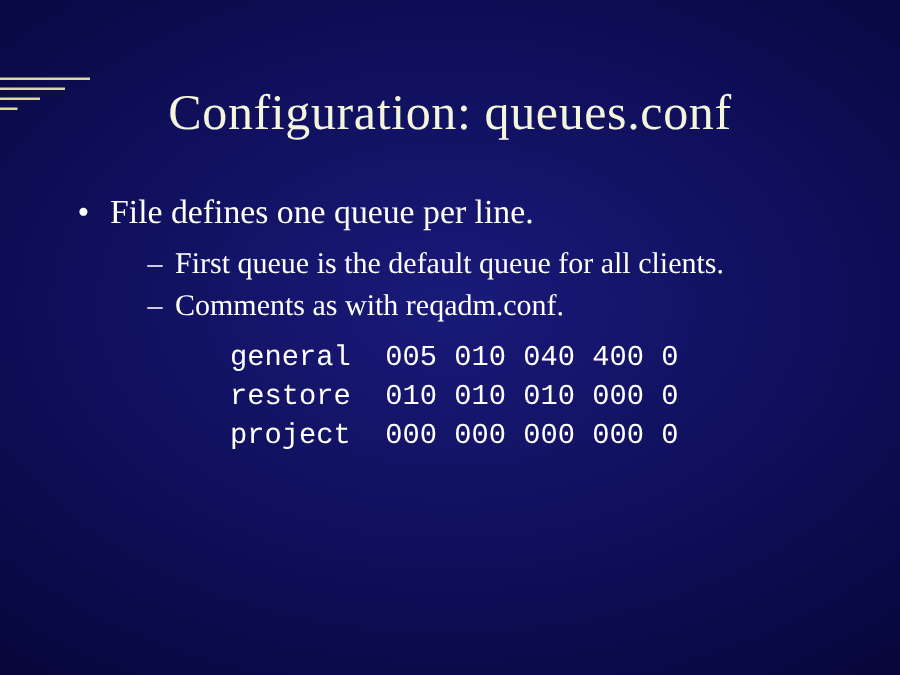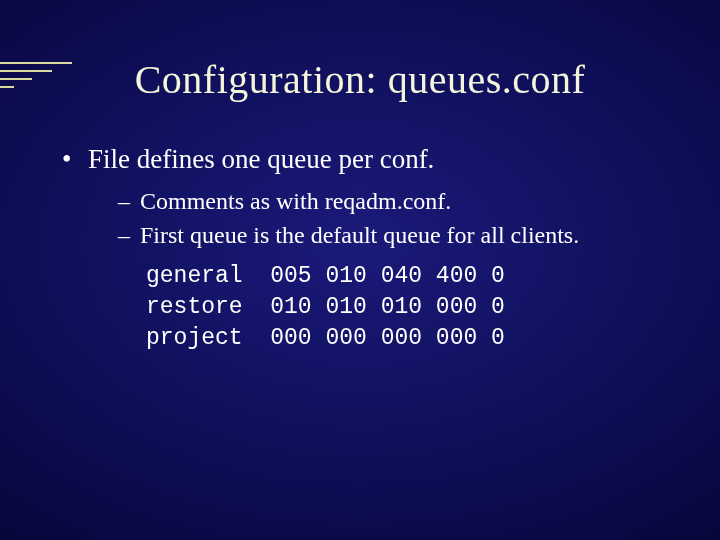--- a/index.html
+++ b/index.html
@@ -36,21 +36,21 @@
   }
   .accent-lines .l1 { width: 72px; }
   .accent-lines .l2 { width: 52px; }
   .accent-lines .l3 { width: 32px; }
   .accent-lines .l4 { width: 14px; }
   .title {
     font-size: 40px;
     font-weight: 400;
     color: #f5f5dc;
     text-align: center;
-    margin: 6px 0 38px 0;
+    margin: 16px 0 38px 0;
     letter-spacing: 0.5px;
   }
   ul.top {
     list-style: none;
     margin: 0 0 0 12px;
     padding: 0;
     font-size: 27px;
     line-height: 1.35;
   }
   ul.top > li {
@@ -79,47 +79,47 @@
   ul.sub > li::before {
     content: "–";
     position: absolute;
     left: 0;
     top: 0;
   }
   .code-block {
     font-family: "Courier New", Courier, monospace;
     font-size: 23px;
     line-height: 1.35;
-    margin: 10px 0 0 58px;
+    margin: 10px 0 0 96px;
     white-space: pre;
   }
 </style>
 </head>
 <body>
 
 <div class="slide">
 
   <div class="accent-lines">
     <div class="line l1"></div>
     <div class="line l2"></div>
     <div class="line l3"></div>
     <div class="line l4"></div>
   </div>
 
   <h1 class="title">Configuration: queues.conf</h1>
 
   <ul class="top">
     <li>
-      <span>File defines one queue per conf.</span>
+      <span>File defines one queue per line.</span>
       <ul class="sub">
         <li>
-          <span>Comments as with reqadm.conf.</span>
+          <span>First queue is the default queue for all clients.</span>
         </li>
         <li>
-          <span>First queue is the default queue for all clients.</span>
+          <span>Comments as with reqadm.conf.</span>
         </li>
       </ul>
       <div class="code-block"><span>general  005 010 040 400 0</span>
 <span>restore  010 010 010 000 0</span>
 <span>project  000 000 000 000 0</span></div>
     </li>
   </ul>
 
 </div>
 

